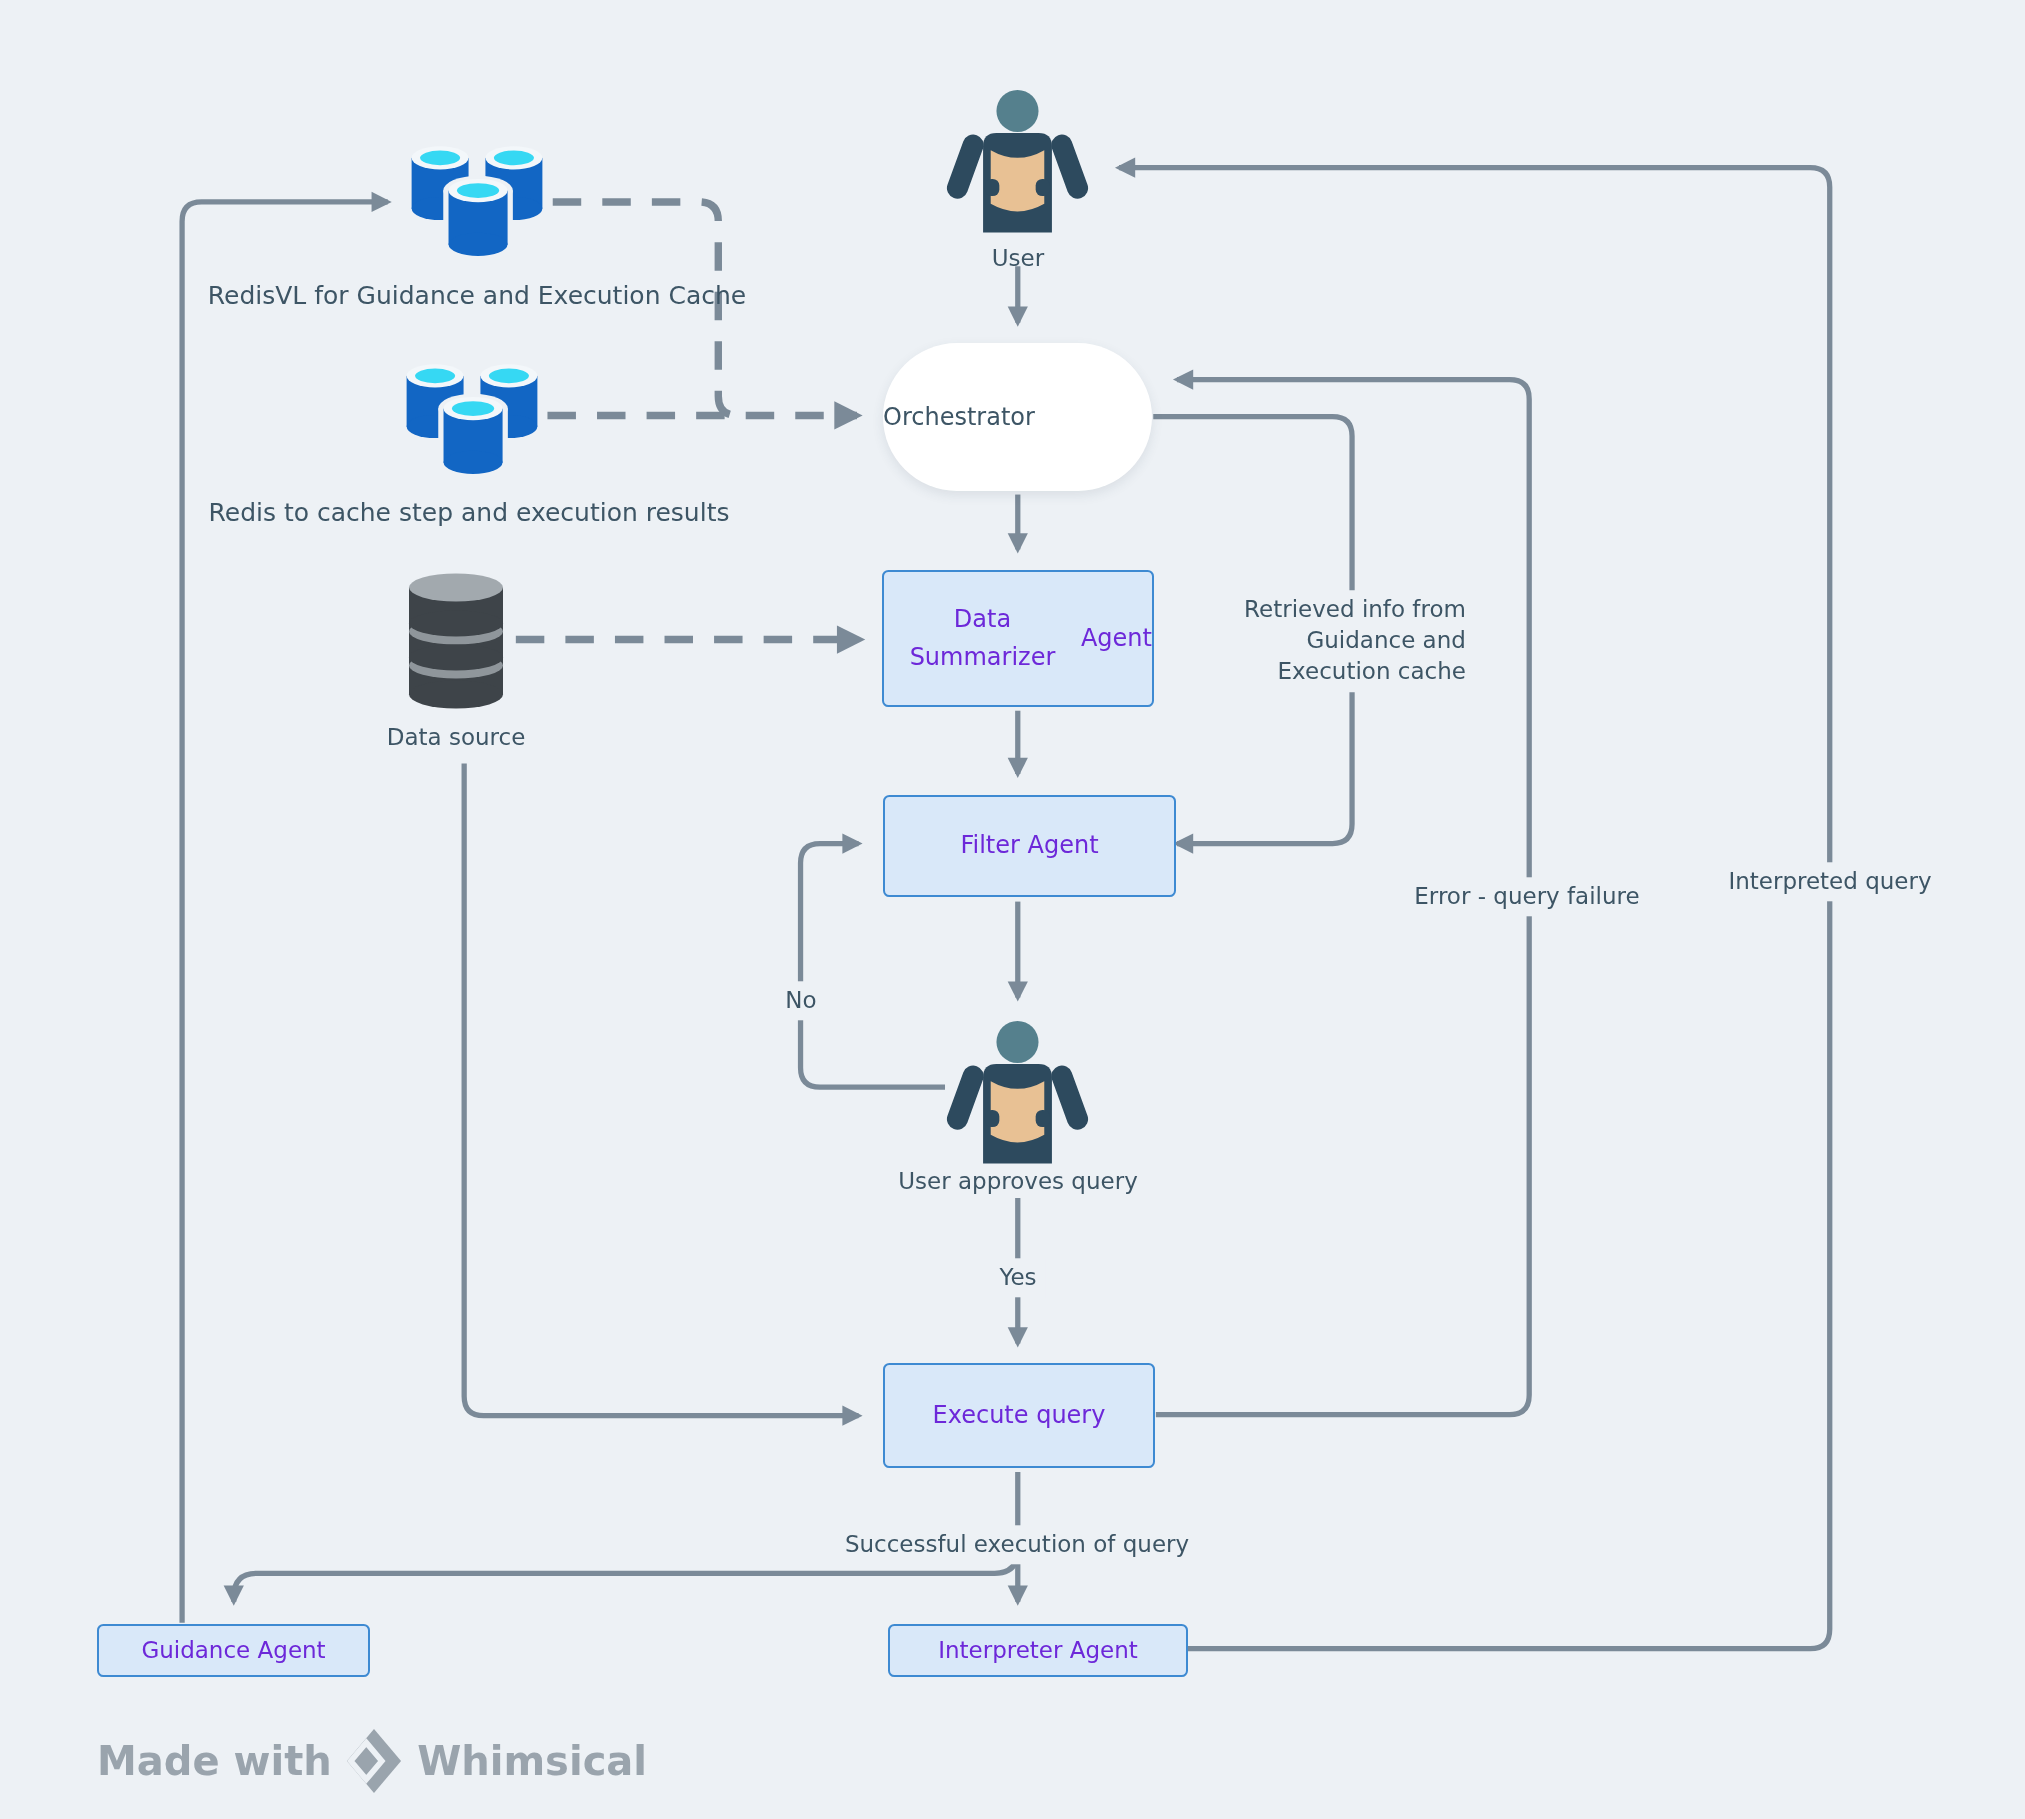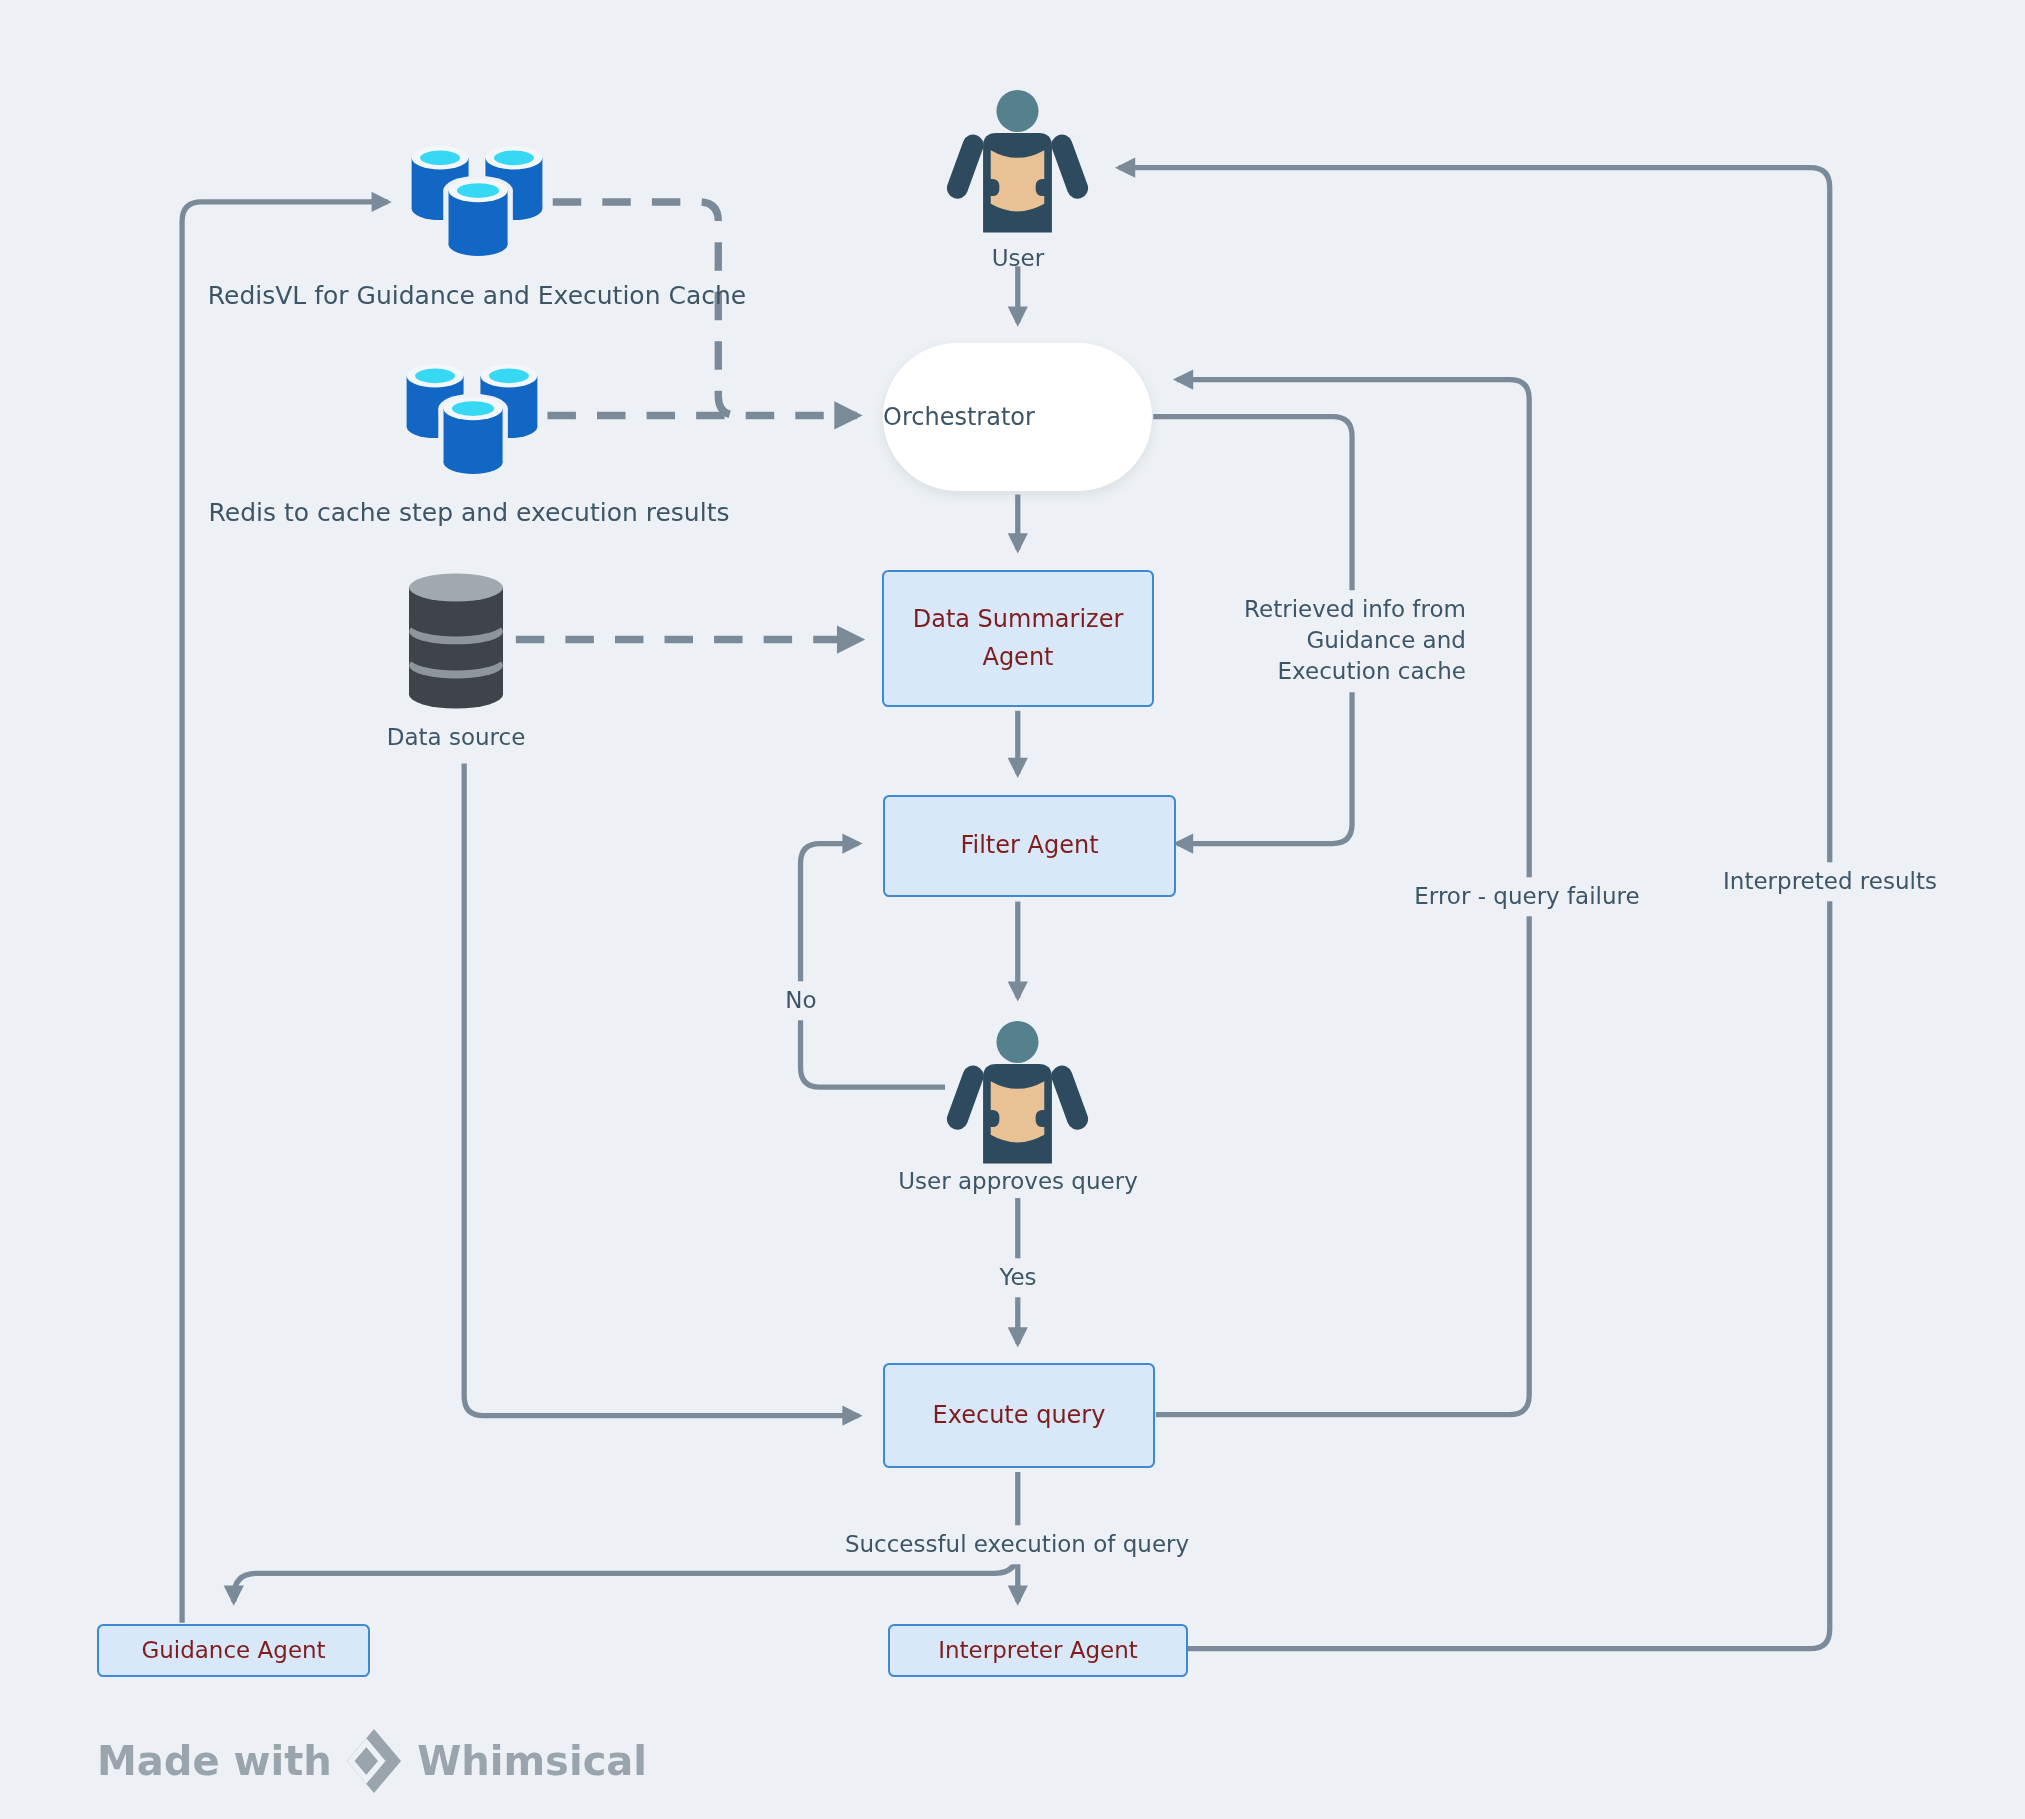--- a/index.html
+++ b/index.html
@@ -13,22 +13,22 @@
 
   
   #connectors { position:absolute; left:0; top:0; }
   .edge { stroke:#7b8a98; stroke-width:10; fill:none; }
   .edge.dashed { stroke-width:14; stroke-dasharray:54 40; }
 
   
   .node-box {
     position:absolute; box-sizing:border-box;
     background:#d9e8f9; border:2.6px solid #3e8ad2; border-radius:6.3px;
-    display:flex; flex-direction:column; align-items:center; justify-content:center;
-    color:#7f1d1d; font-size:24px; line-height:1.55; text-align:center;
+    display:flex; flex-direction:row; align-items:center; justify-content:center;
+    color:#6d28d9; font-size:24px; line-height:1.55; text-align:center;
   }
   .pill {
     position:absolute; box-sizing:border-box;
     background:#ffffff; border-radius:74px;
     display:flex; align-items:center; justify-content:flex-start;
     color:#3d5565; font-size:24px;
     box-shadow:0 4.2px 11.6px rgba(50,70,90,0.10);
   }
 
   
@@ -176,21 +176,21 @@
   <div class="node-box" style="left:888px; top:1624px; width:300px; height:53px; font-size:23px">
     <span>Interpreter Agent</span>
   </div>
 
   <div class="edge-label" style="left:1355px; top:641px">
     <div>Retrieved info from</div>
     <div>Guidance and</div>
     <div>Execution cache</div>
   </div>
   <div class="edge-label" style="left:1527px; top:897px">Error - query failure</div>
-  <div class="edge-label" style="left:1830px; top:882px">Interpreted results</div>
+  <div class="edge-label" style="left:1830px; top:882px">Interpreted query</div>
   <div class="edge-label" style="left:801px; top:1001px">No</div>
   <div class="edge-label" style="left:1018px; top:1278px">Yes</div>
   <div class="edge-label" style="left:1017px; top:1545px">Successful execution of query</div>
 
   <div id="footer">
     <span>Made with</span>
     <svg width="58" height="68" viewBox="0 0 60 70">
       <path d="M30 2 L58 35 L30 68 L2 35 Z" fill="#9aa4ad"></path>
       <path d="M22 16 L38 35 L22 54 L6 35 Z" fill="none" stroke="#edf1f5" stroke-width="6"></path>
     </svg>

